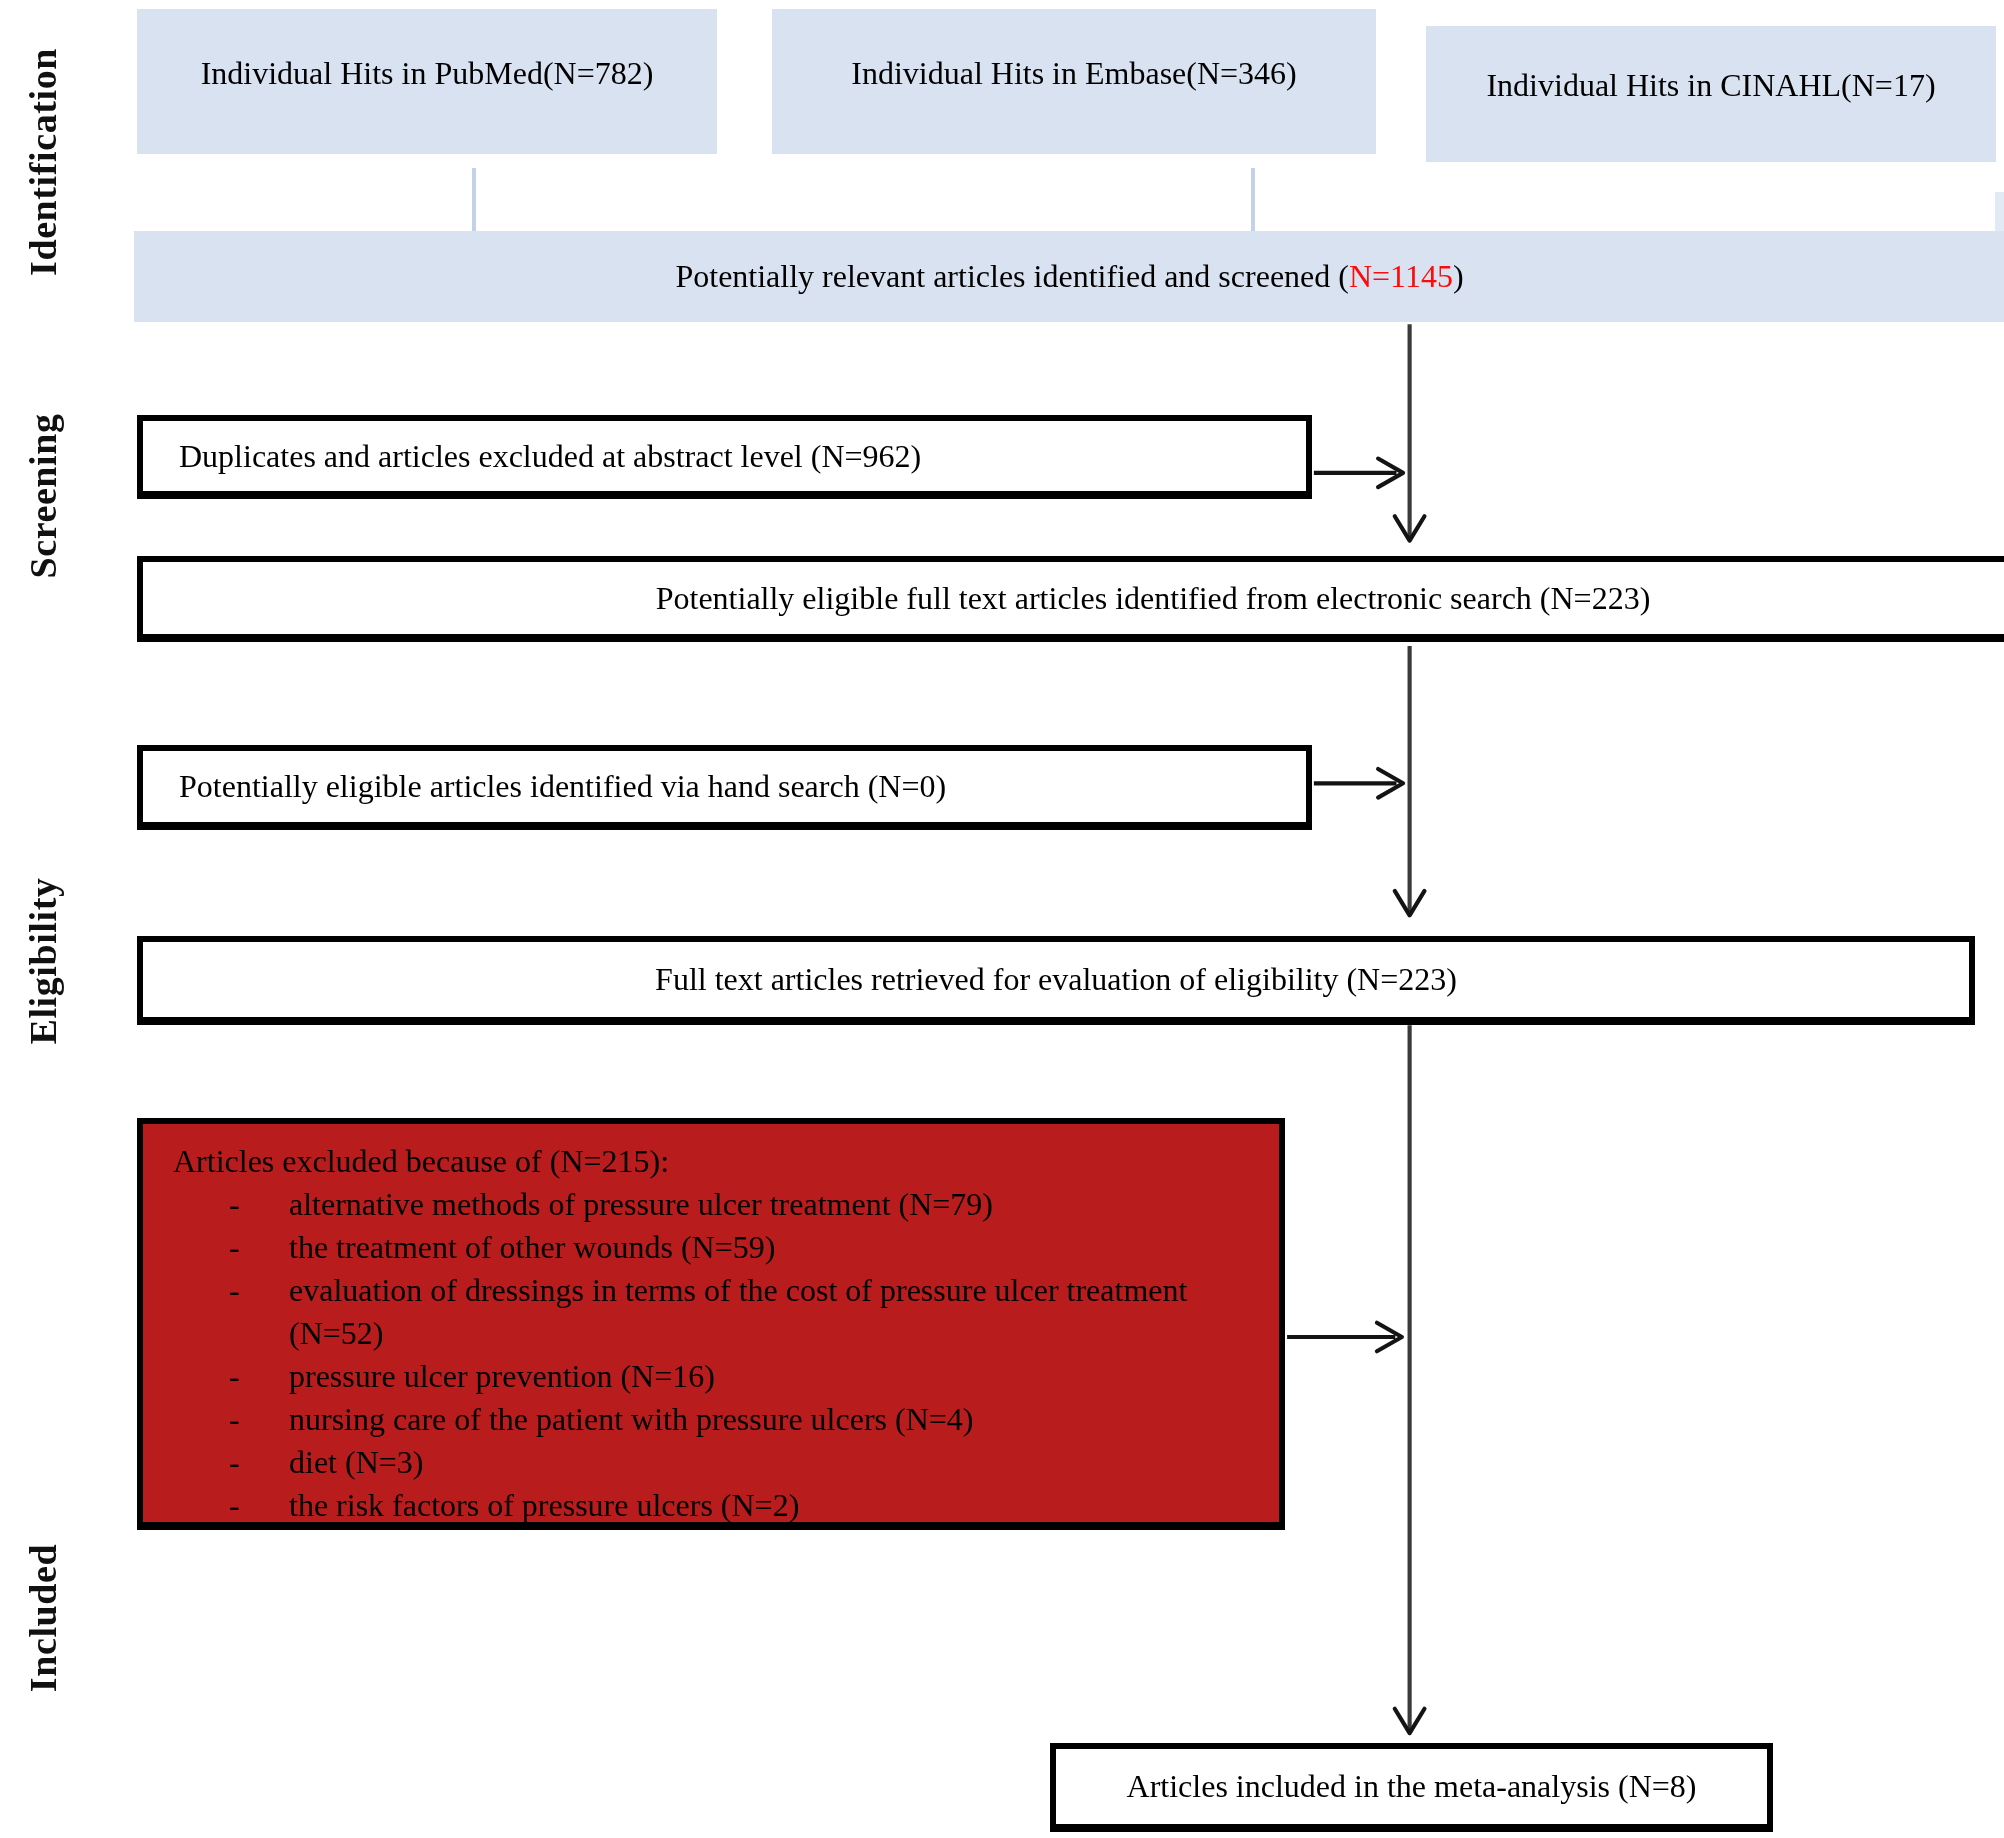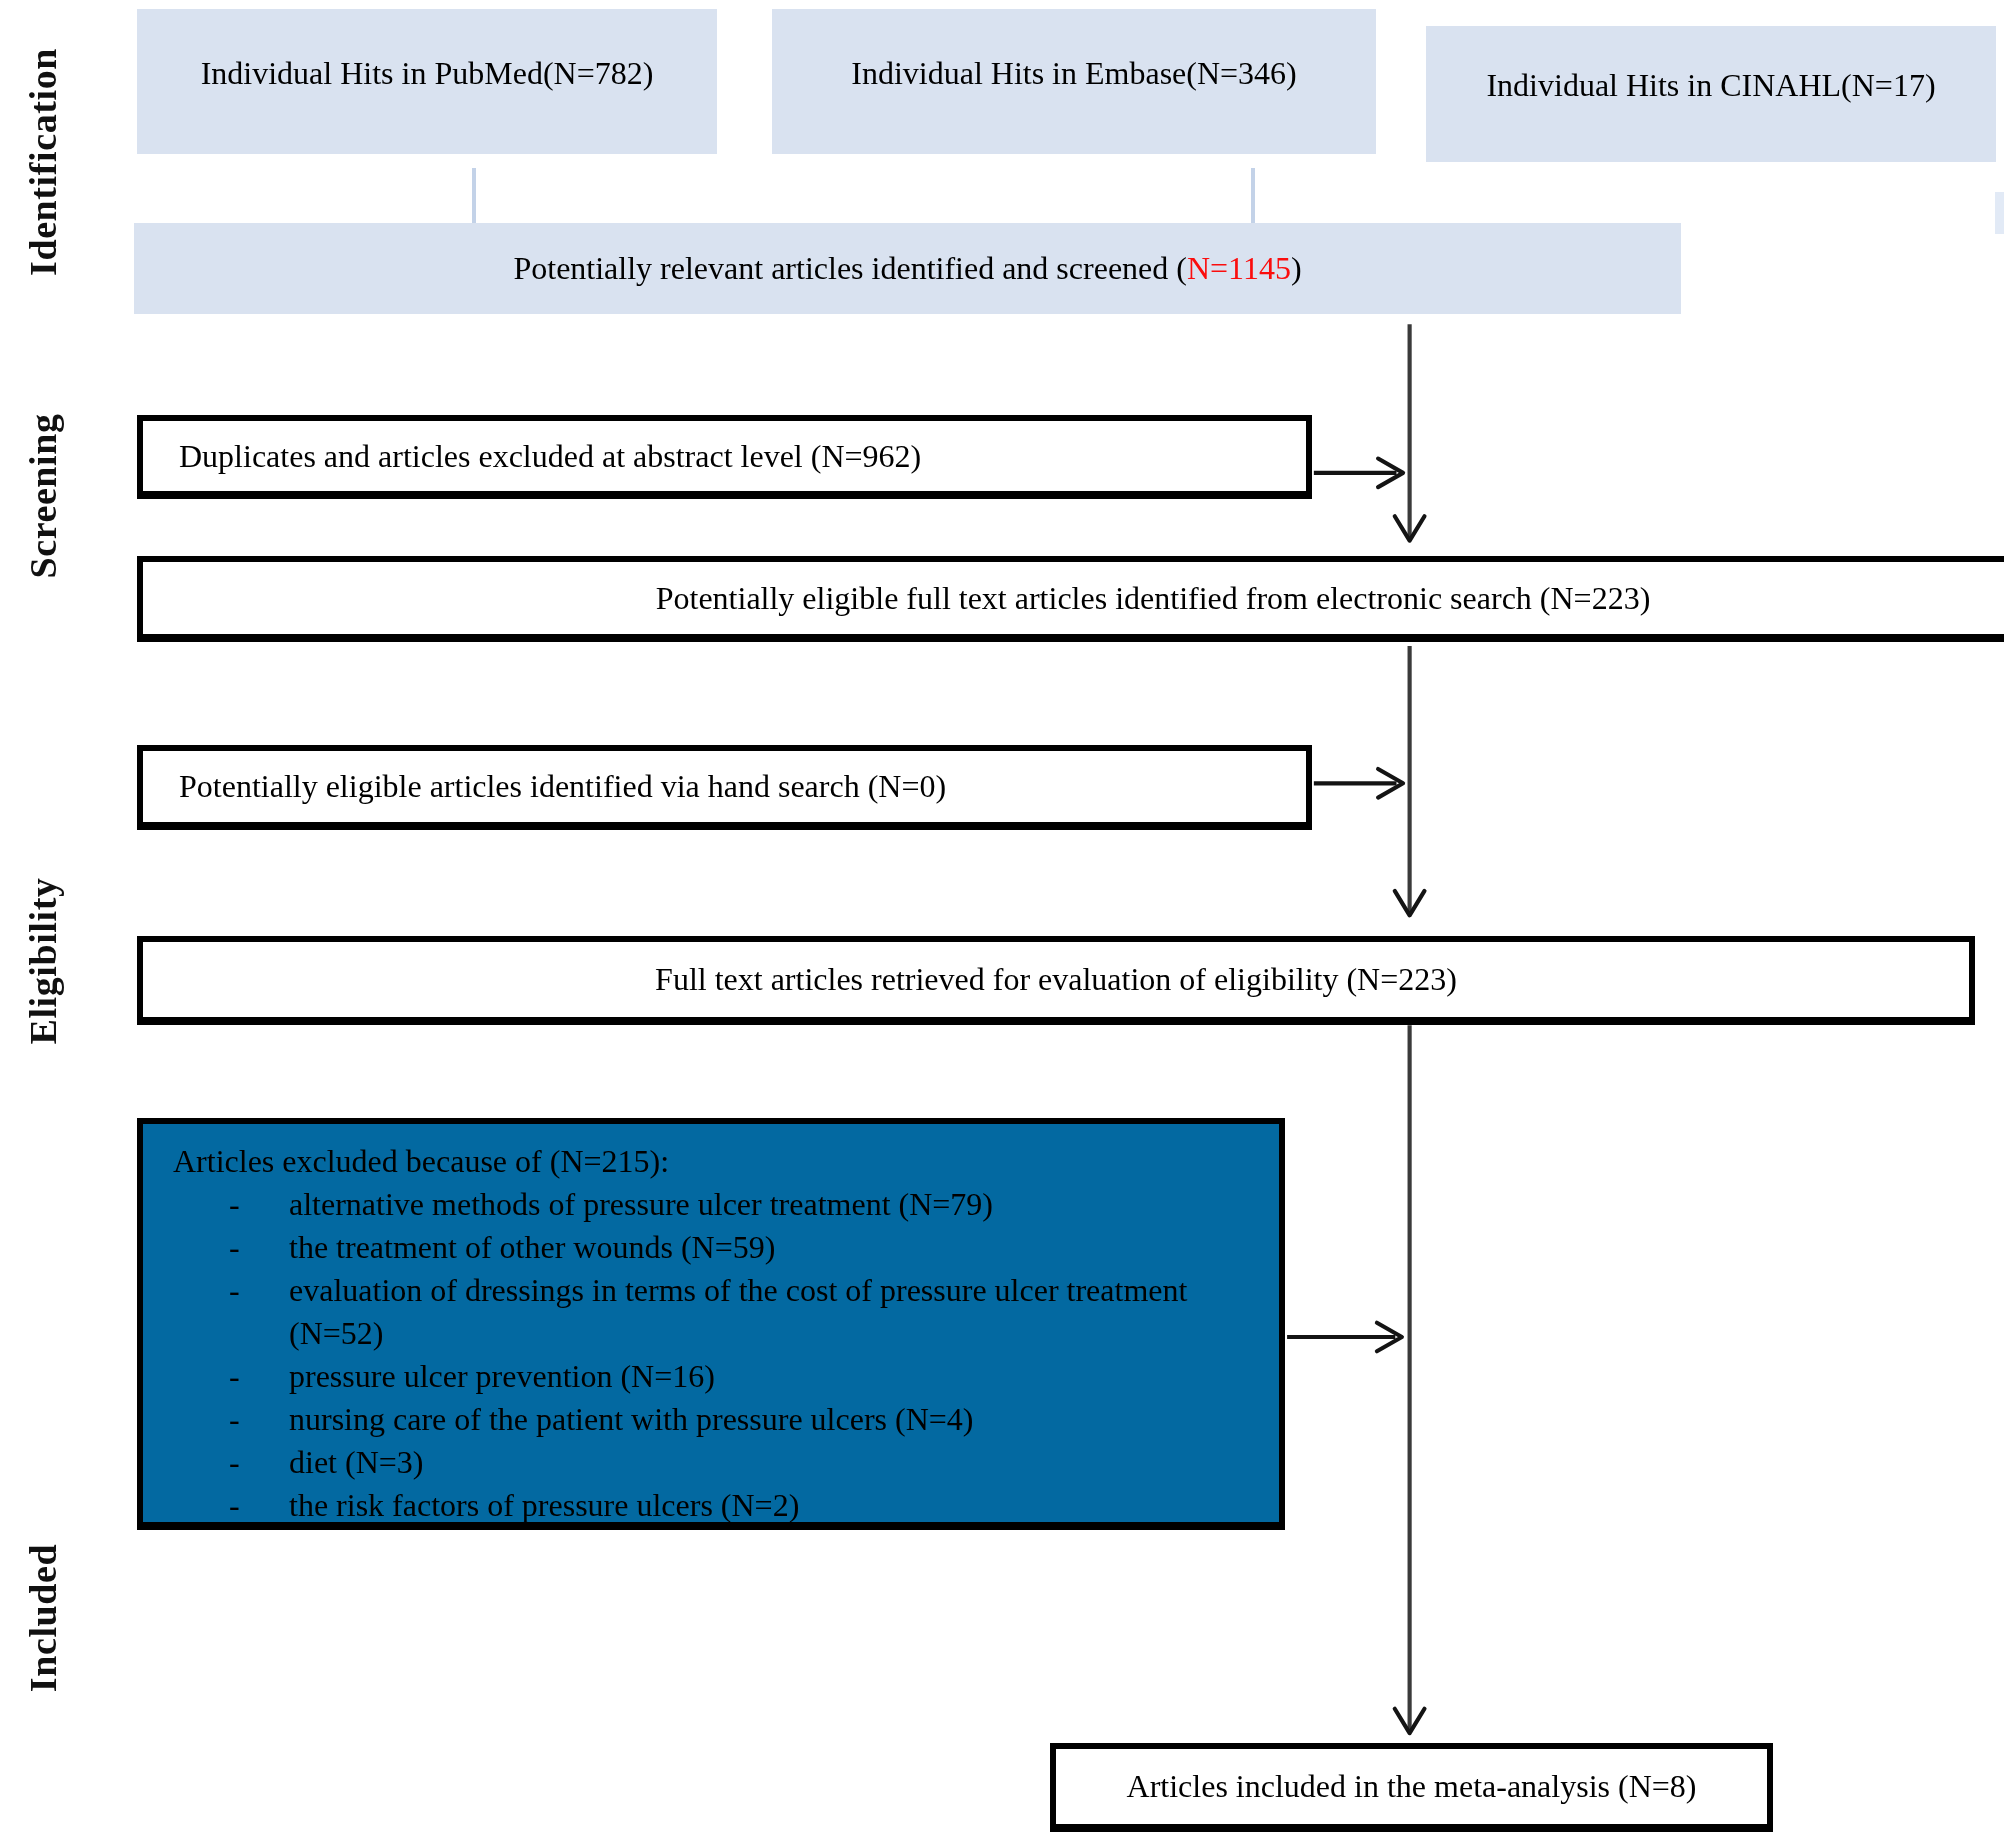--- a/index.html
+++ b/index.html
@@ -36,21 +36,21 @@
   
   .wbox{
     position:absolute;background:#ffffff;border:6px solid var(--border);
     border-bottom-width:8.3px;box-sizing:border-box;
     display:flex;align-items:center;font-size:32px;
   }
   .wbox.center{justify-content:center;text-align:center;}
   .wbox.left{justify-content:flex-start;padding-left:36px;}
   
   .exbox{
-    position:absolute;background:#0369a1;border:6px solid var(--border);
+    position:absolute;background:#b91c1c;border:6px solid var(--border);
     border-bottom-width:8.3px;box-sizing:border-box;
     font-size:32px;line-height:43px;padding:15.5px 18px 0 0;
   }
   .ex-heading{padding-left:30px;}
   .ex-item{position:relative;padding-left:146px;}
   .ex-item .dash{position:absolute;left:86px;top:0;}
   svg.overlay{position:absolute;left:0;top:0;pointer-events:none;}
   .vline{stroke:var(--line);stroke-width:7;fill:none;}
   .harrow{stroke:var(--arrow);stroke-width:7;fill:none;}
   .chev{stroke:var(--arrow);stroke-width:7;fill:none;stroke-linecap:round;stroke-linejoin:round;}
@@ -75,21 +75,21 @@
   </div>
   <div class="blue-box" style="left:1426px;top:25.6px;width:570px;height:136px;">
     <div>Individual Hits in CINAHL</div>
     <div>(N=17)</div>
   </div>
 
   <div class="stub" style="left:472px;top:168px;width:4.2px;height:65px;"></div>
   <div class="stub" style="left:1251px;top:168px;width:4.2px;height:65px;"></div>
   <div class="stub light" style="left:1995px;top:192px;width:10px;height:42px;"></div>
 
-  <div class="band" style="left:134px;top:223px;width:1547px;height:91px;">
+  <div class="band" style="left:134px;top:231px;width:1871px;height:91px;">
     <span>Potentially relevant articles identified and screened (</span>
       <span class="red">N=1145</span>
       <span>)</span>
   </div>
 
   <div class="wbox left" style="left:137px;top:415px;width:1175px;height:84px;align-items:center;">
     <span>Duplicates and articles excluded at abstract level (N=962)</span>
   </div>
 
   <div class="wbox center" style="left:137px;top:556px;width:1984px;height:86px;padding-left:48px;">

